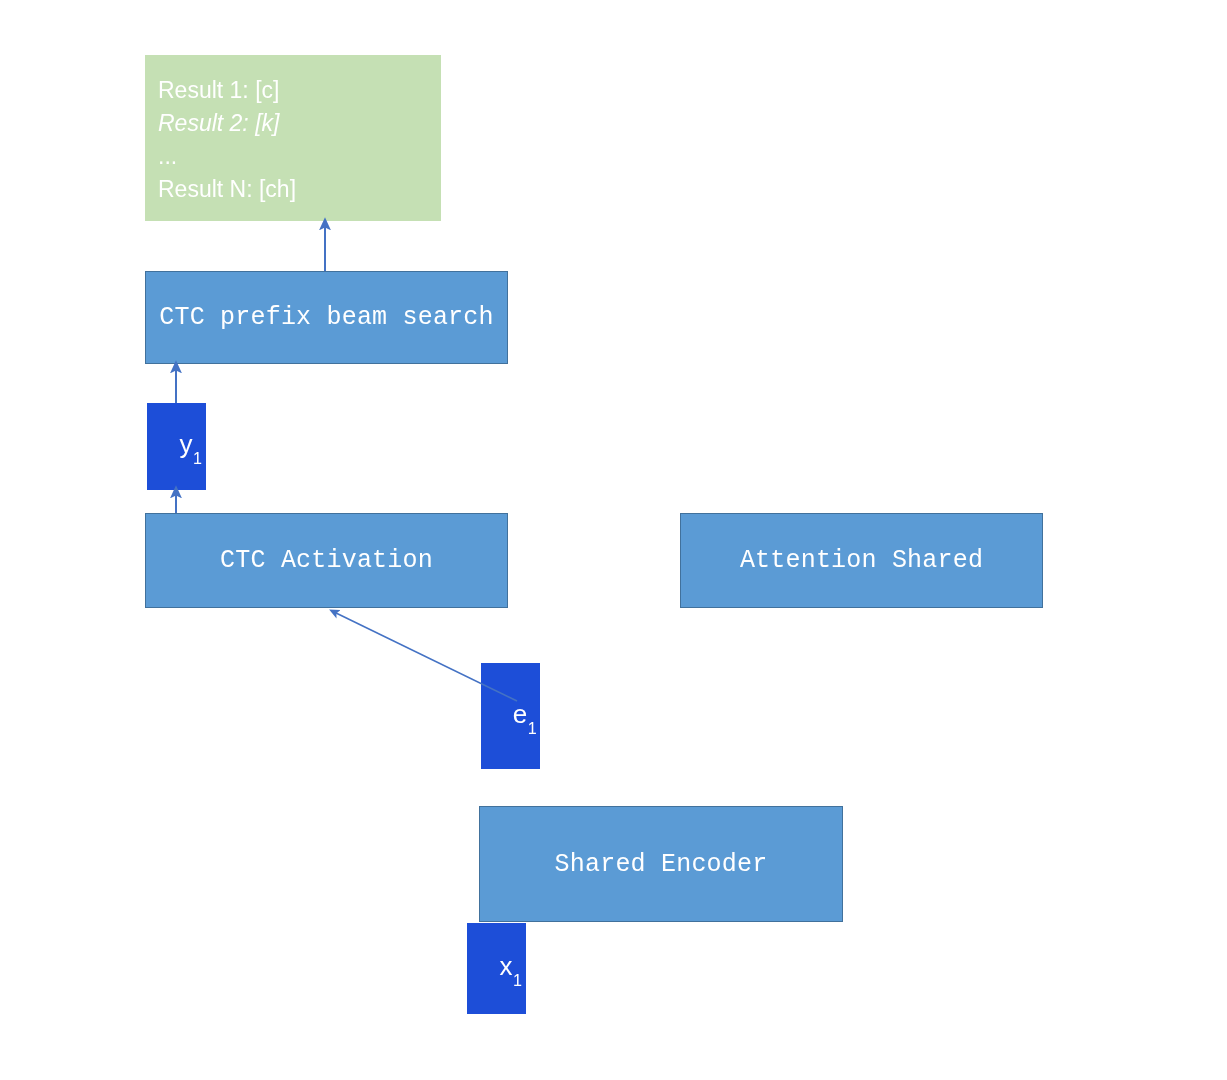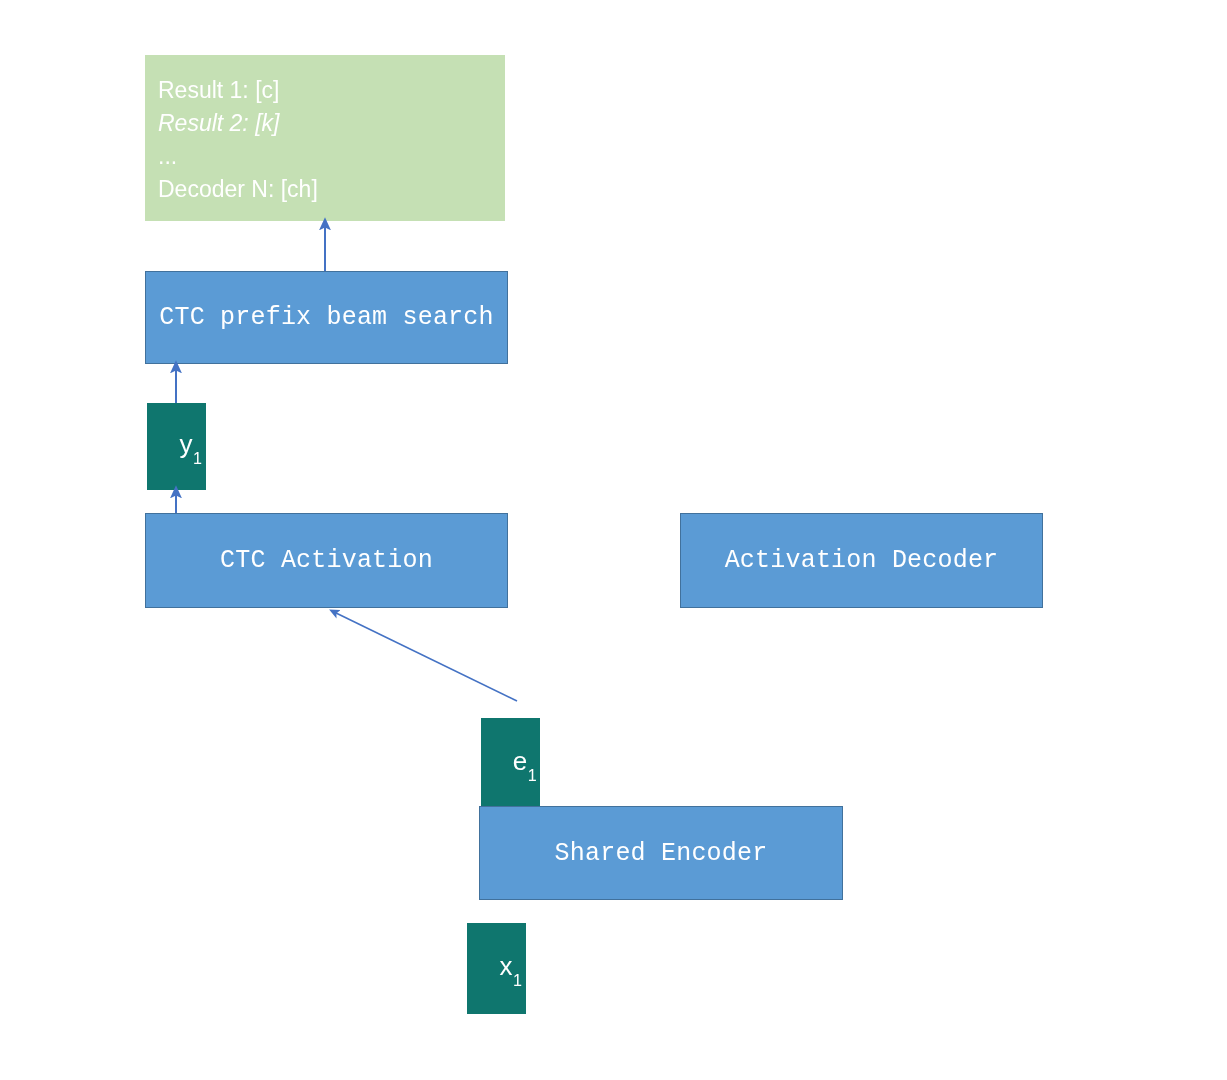--- a/index.html
+++ b/index.html
@@ -24,21 +24,21 @@
     color: #ffffff;
   }
   .blue-box {
     background: #5B9BD5;
     border: 1.5px solid #41719C;
     font-size: 25px;
     letter-spacing: 0.2px;
     font-family: Liberation Mono, monospace;
   }
   .green-box {
-    background: #0f766e;
+    background: #1d4ed8;
     border: none;
     font-size: 26px;
     padding-left: 28px;
   }
   .results-box {
     background: #C5E0B4;
     border: none;
     display: block;
     padding: 0;
   }
@@ -68,48 +68,48 @@
     width: 1227px;
     height: 1080px;
     pointer-events: none;
   }
 </style>
 </head>
 <body>
 
 <div id="canvas">
 
-  <div class="node results-box" style="left:145px; top:55px; width:360px; height:166px;">
+  <div class="node results-box" style="left:145px; top:55px; width:296px; height:166px;">
     <div class="results-line l0">Result 1: [c]</div>
     <div class="results-line l1">Result 2: [k]</div>
     <div class="results-line l2">...</div>
-    <div class="results-line l3">Decoder N: [ch]</div>
+    <div class="results-line l3">Result N: [ch]</div>
   </div>
 
   <div class="node blue-box" style="left:145px; top:271px; width:363px; height:93px;">
     <span>CTC prefix beam search</span>
   </div>
 
   <div class="node green-box" style="left:147px; top:403px; width:59px; height:87px;">
     <span><span>y</span><span class="sub">1</span></span>
   </div>
 
   <div class="node blue-box" style="left:145px; top:513px; width:363px; height:95px;">
     <span>CTC Activation</span>
   </div>
 
   <div class="node blue-box" style="left:680px; top:513px; width:363px; height:95px;">
-    <span>Activation Decoder</span>
+    <span>Attention Shared</span>
   </div>
 
-  <div class="node green-box" style="left:481px; top:718px; width:59px; height:91px;">
+  <div class="node green-box" style="left:481px; top:663px; width:59px; height:106px;">
     <span><span>e</span><span class="sub">1</span></span>
   </div>
 
-  <div class="node blue-box" style="left:479px; top:806px; width:364px; height:94px;">
+  <div class="node blue-box" style="left:479px; top:806px; width:364px; height:116px;">
     <span>Shared Encoder</span>
   </div>
 
   <div class="node green-box" style="left:467px; top:923px; width:59px; height:91px;">
     <span><span>x</span><span class="sub">1</span></span>
   </div>
 
   <svg class="arrows" viewBox="0 0 1227 1080">
     <defs>
       <marker id="ah" markerWidth="7" markerHeight="7" refX="3.2" refY="3.3" orient="auto">

